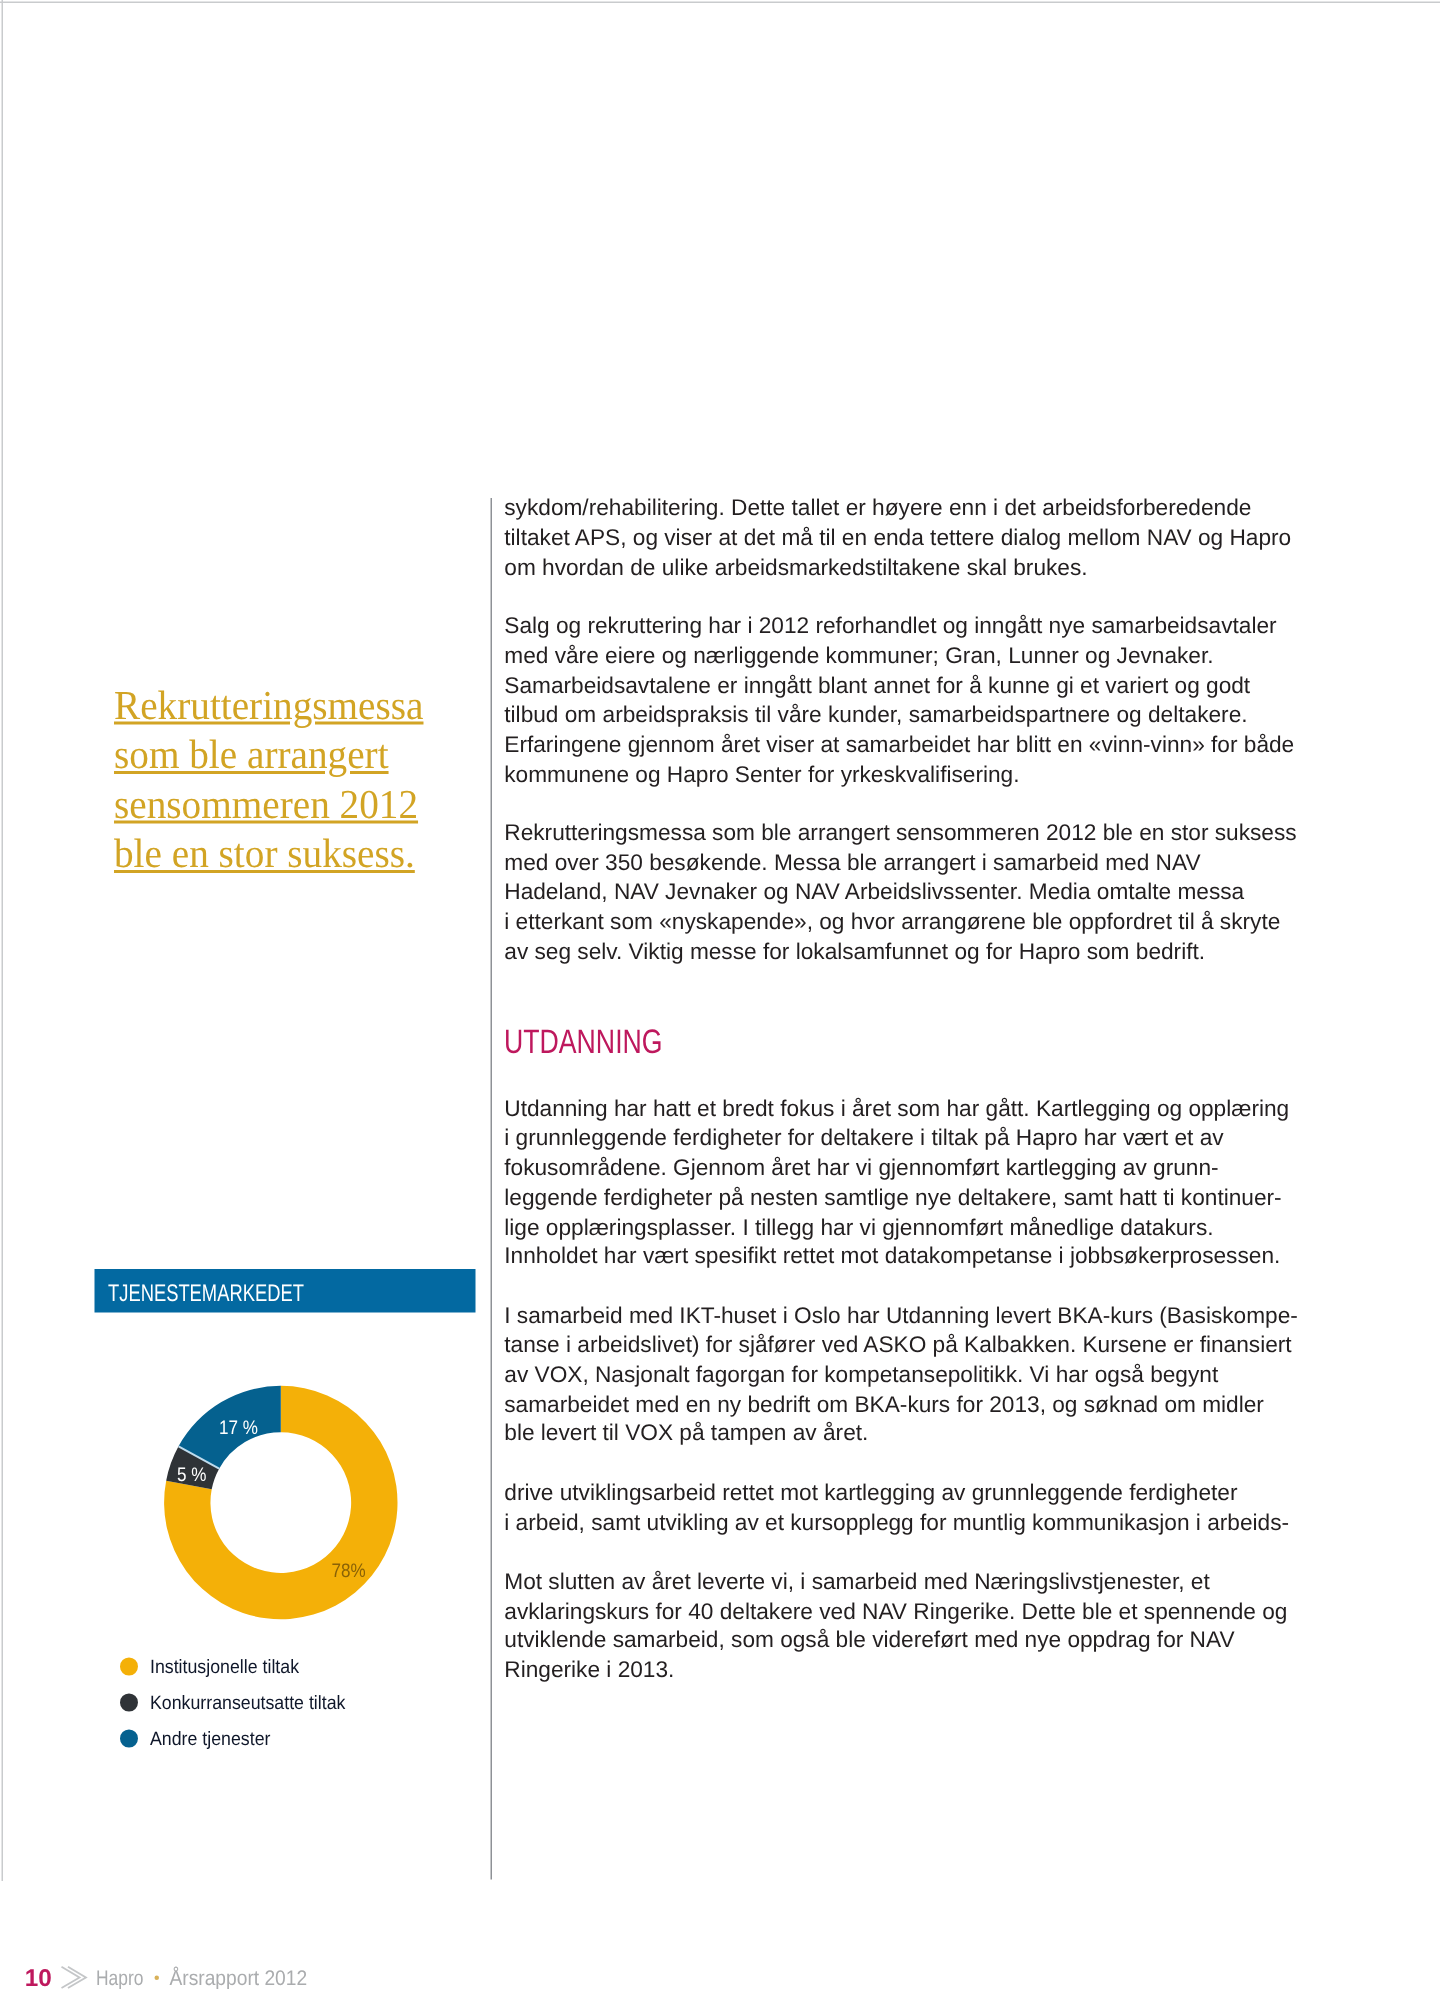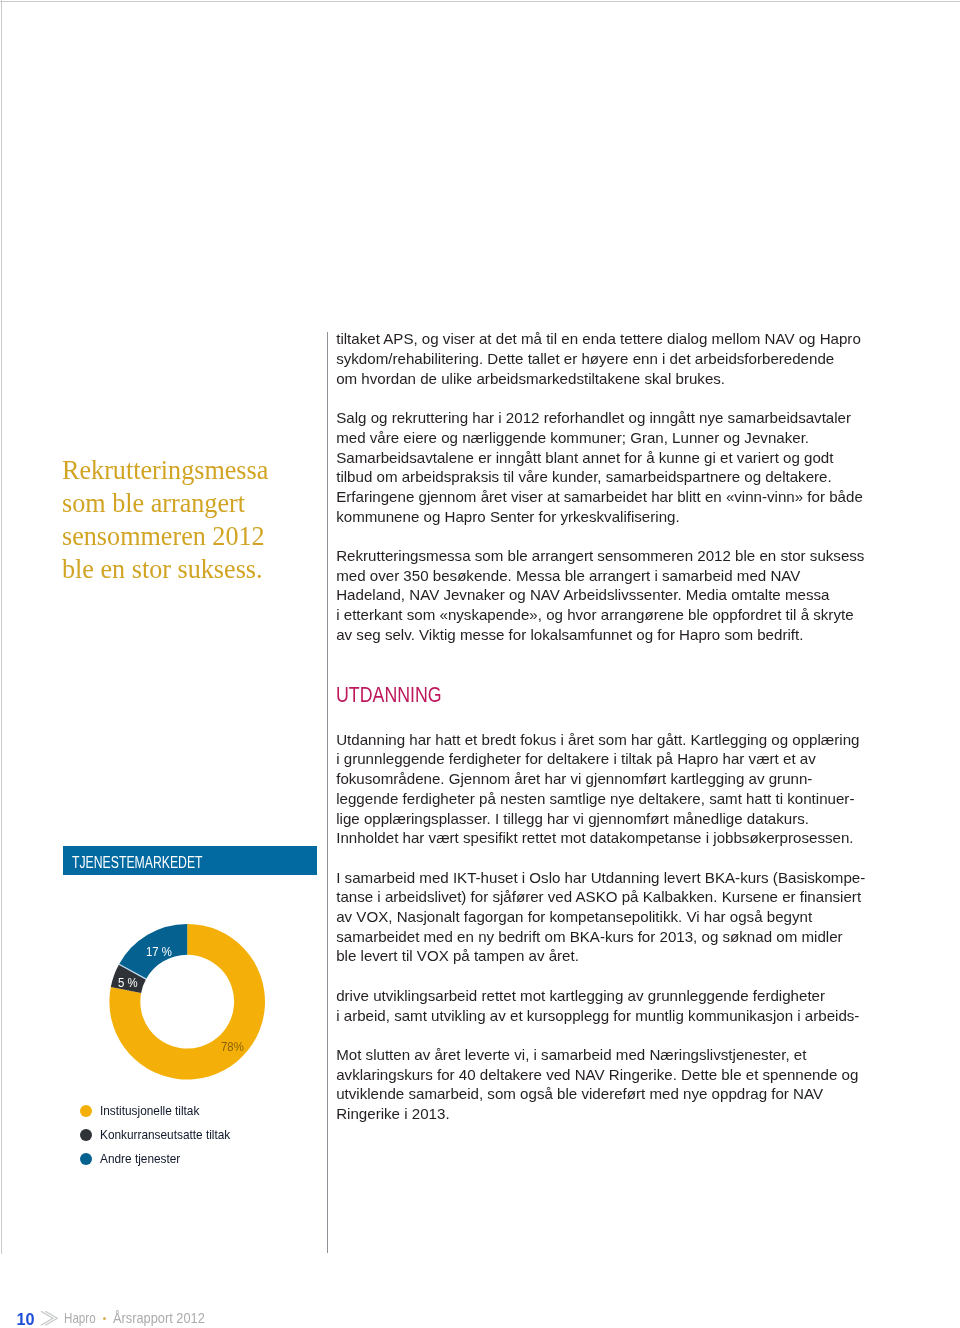--- a/index.html
+++ b/index.html
@@ -6,22 +6,22 @@
   html,body{margin:0;padding:0;background:#ffffff;}
   body{width:960px;height:1328px;position:relative;overflow:hidden;
        font-family:"Liberation Sans",sans-serif;-webkit-font-smoothing:antialiased;}
   .page{position:absolute;left:0;top:0;width:960px;height:1328px;background:#fff;overflow:hidden;}
   #divider{position:absolute;left:327px;top:332px;width:1px;height:921px;background:#8e9196;}
   #right-col{position:absolute;left:336.2px;top:329.3px;width:560px;}
   .body-p{font-size:15.12px;line-height:19.7px;color:#231f20;margin:0 0 19.7px 0;}
   .ln{display:block;white-space:nowrap;}
   .sq{display:inline-block;transform-origin:left center;}
 
-  #pull-quote{position:absolute;left:62px;top:453.5px;width:330px;
-      font-family:"Liberation Serif",serif;color:#d2a424;font-size:27.4px;line-height:33.2px;}
+  #pull-quote{position:absolute;left:76px;top:453.5px;width:330px;
+      font-family:"Liberation Serif",serif;color:#d2a424;font-size:27.4px;line-height:33.2px;text-decoration:underline;}
   #pull-quote .ln{transform:scaleX(0.955);transform-origin:left center;}
 
   #section-heading{font-size:22.6px;color:#be185d;font-weight:400;margin:0 0 23.5px 0;padding-top:19px;
       line-height:23px;white-space:nowrap;}
   #section-heading .sq{transform:scaleX(0.787);}
 
   #title-bar{position:absolute;left:63px;top:845.6px;width:253.8px;height:29.6px;background:#0369a1;}
   #title-bar-label{position:absolute;left:8.7px;top:8px;color:#fff;font-size:16px;white-space:nowrap;
       display:inline-block;transform:scaleX(0.765);transform-origin:left top;}
 
@@ -30,21 +30,21 @@
   .legend-row{display:flex;align-items:center;height:24.05px;}
   .legend-dot{width:11.9px;height:11.9px;border-radius:50%;flex:0 0 auto;}
   .legend-label{margin-left:8px;font-size:12.8px;color:#0f172a;white-space:nowrap;}
   .legend-label .sq{transform:scaleX(0.925);}
 
   .dlabel{position:absolute;white-space:nowrap;font-size:13px;}
   .dlabel .sq{transform:scaleX(0.875);}
 
   #footer{position:absolute;left:0;top:0;}
   #page-number{position:absolute;left:16.5px;top:1311.3px;font-size:16.2px;font-weight:bold;
-      color:#1d4ed8;line-height:16px;}
+      color:#be185d;line-height:16px;}
   #footer-brand{position:absolute;left:64.2px;top:1311px;font-size:14.1px;color:#aaacae;
       white-space:nowrap;line-height:14px;}
   #footer-brand .sq{transform:scaleX(0.823);}
   #footer-report .sq{transform:scaleX(0.908);}
   #footer-bullet{position:absolute;left:103.1px;top:1316.9px;width:3.4px;height:3.4px;
       border-radius:50%;background:#d8b159;font-size:0;}
   #footer-report{position:absolute;left:112.6px;top:1311px;font-size:14.1px;color:#aaacae;
       white-space:nowrap;line-height:14px;}
   #page-edge-top{position:absolute;left:0;top:1px;width:960px;height:1px;background:#c9cbcd;}
   #page-edge-left{position:absolute;left:1px;top:0;width:1px;height:1254px;background:#c9cbcd;}
@@ -60,22 +60,22 @@
 
   <div id="pull-quote">
       <span class="ln">Rekrutteringsmessa</span>
       <span class="ln">som ble arrangert</span>
       <span class="ln">sensommeren 2012</span>
       <span class="ln">ble en stor suksess.</span>
     </div>
 
   <div id="right-col">
     <p class="body-p">
+        <span class="ln">sykdom/rehabilitering. Dette tallet er høyere enn i det arbeidsforberedende</span>
         <span class="ln">tiltaket APS, og viser at det må til en enda tettere dialog mellom NAV og Hapro</span>
-        <span class="ln">sykdom/rehabilitering. Dette tallet er høyere enn i det arbeidsforberedende</span>
         <span class="ln">om hvordan de ulike arbeidsmarkedstiltakene skal brukes.</span>
       </p>
       <p class="body-p">
         <span class="ln">Salg og rekruttering har i 2012 reforhandlet og inngått nye samarbeidsavtaler</span>
         <span class="ln">med våre eiere og nærliggende kommuner; Gran, Lunner og Jevnaker.</span>
         <span class="ln">Samarbeidsavtalene er inngått blant annet for å kunne gi et variert og godt</span>
         <span class="ln">tilbud om arbeidspraksis til våre kunder, samarbeidspartnere og deltakere.</span>
         <span class="ln">Erfaringene gjennom året viser at samarbeidet har blitt en «vinn-vinn» for både</span>
         <span class="ln">kommunene og Hapro Senter for yrkeskvalifisering.</span>
       </p>

